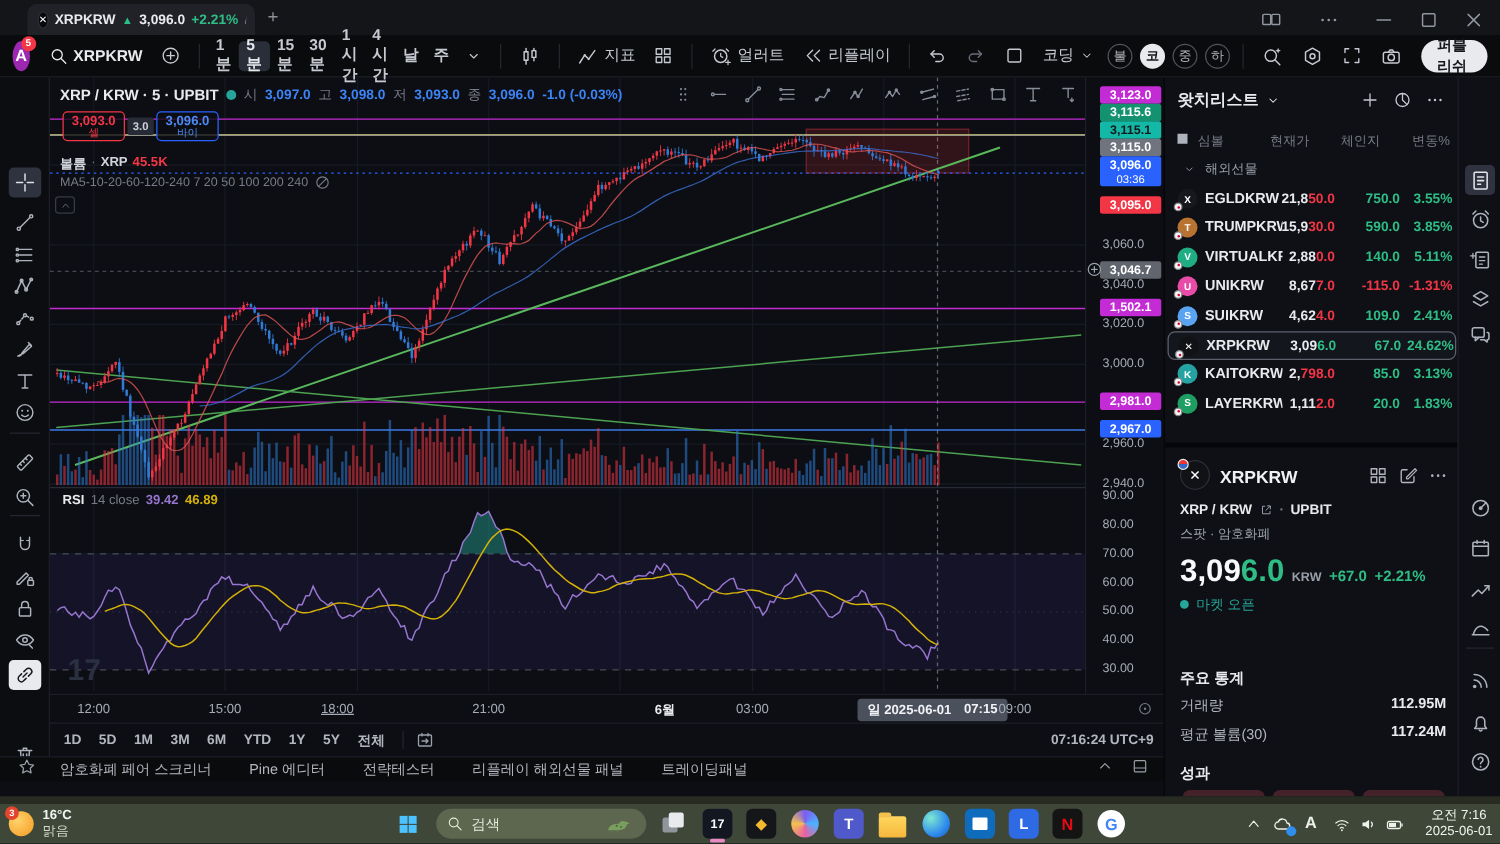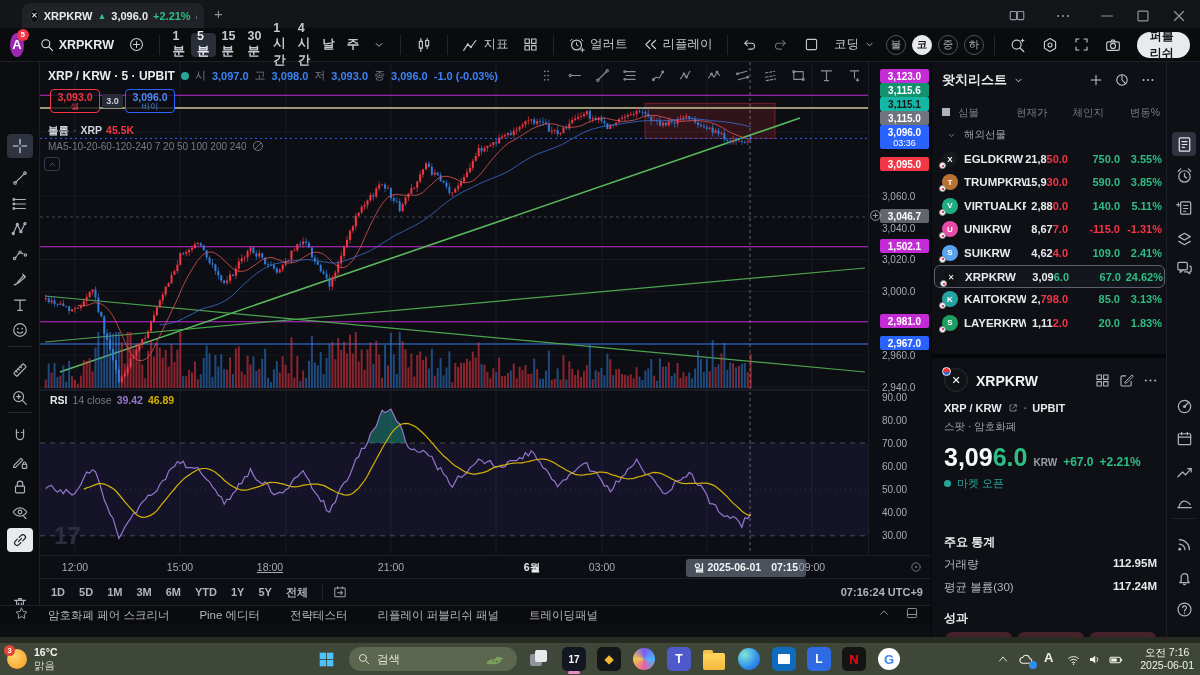--- a/index.html
+++ b/index.html
@@ -1361,21 +1361,21 @@
   <div id="tabsbar" class="abs">
     <div style="margin:0 4px 0 14px;color:#9aa0aa">
         <svg class="ic" width="15" height="15" viewBox="0 0 20 20">
           <path d="M10 2.8l2.2 4.5 5 .7-3.6 3.5.9 4.9L10 14.1l-4.5 2.3.9-4.9L2.8 8l5-.7z"></path>
         </svg>
       </div>
     <div id="ftabs" class="row">
         <span class="ftab">암호화폐 페어 스크리너</span>
         <span class="ftab">Pine 에디터</span>
         <span class="ftab">전략테스터</span>
-        <span class="ftab">리플레이 퍼블리쉬 패널</span>
+        <span class="ftab">리플레이 해외선물 패널</span>
         <span class="ftab">트레이딩패널</span>
       </div>
     <div style="flex:1"></div>
     <div style="margin-right:14px;color:#9aa0aa">
         <svg class="ic" width="14" height="14" viewBox="0 0 20 20">
           <path d="M5 12l5-5 5 5"></path>
         </svg>
       </div>
     <div style="margin-right:12px;color:#9aa0aa">
         <svg class="ic" width="14" height="14" viewBox="0 0 20 20">

